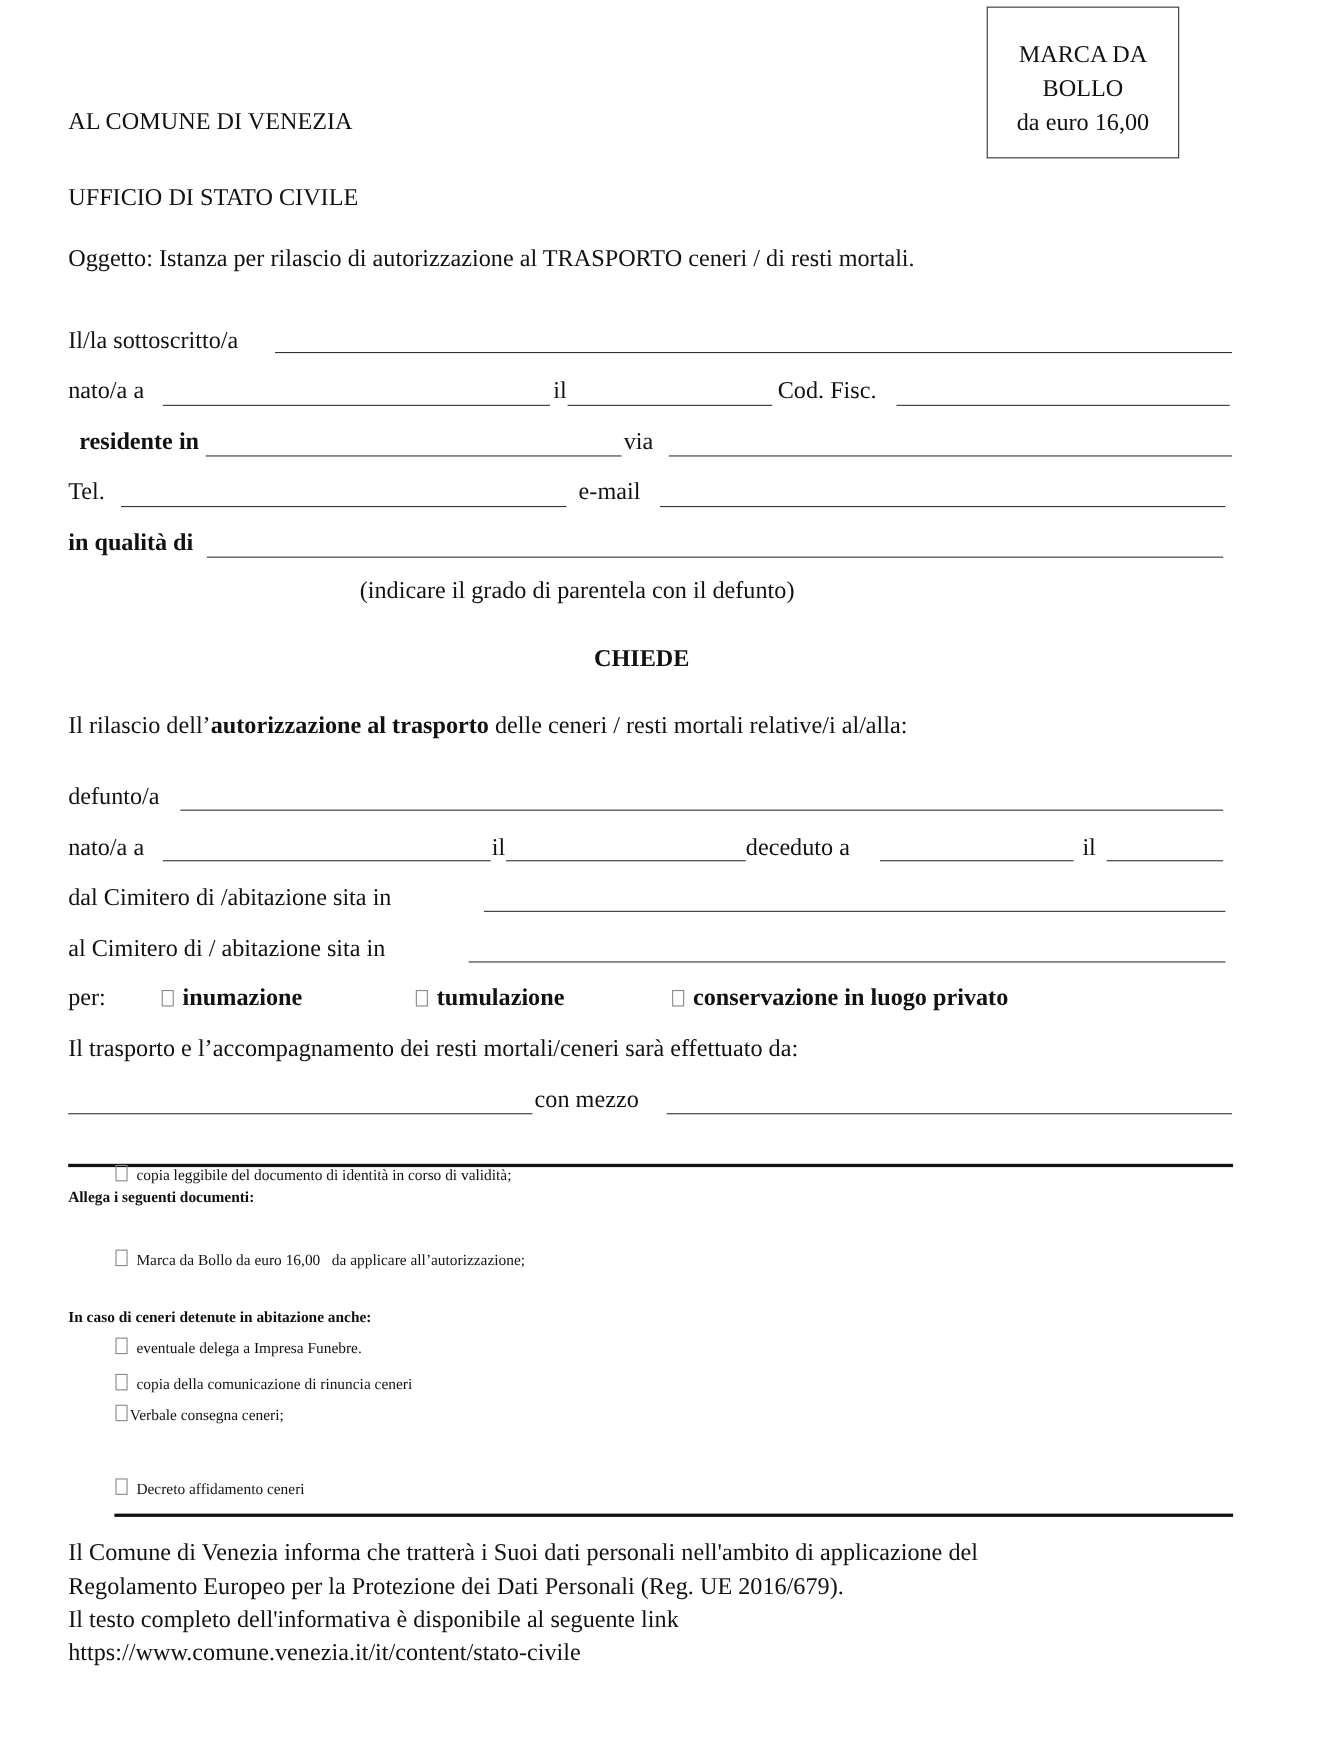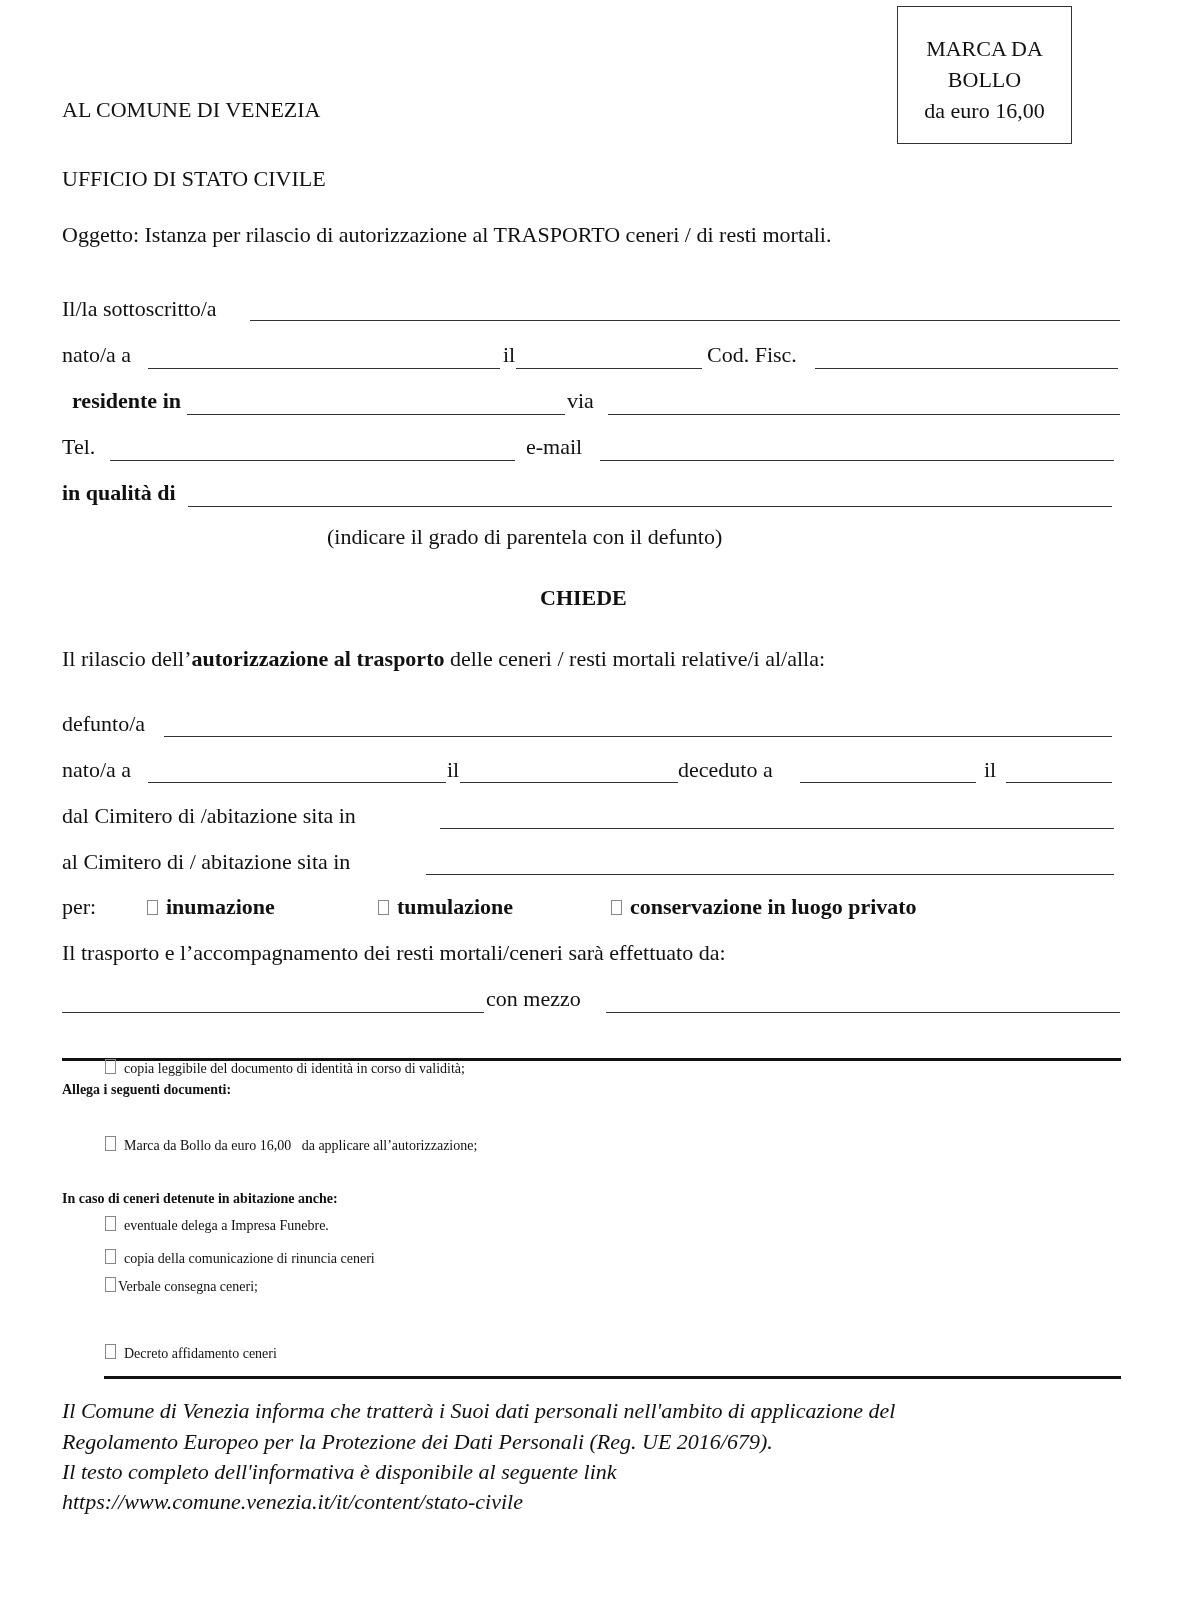--- a/index.html
+++ b/index.html
@@ -4,21 +4,21 @@
 <style>
   html, body { margin:0; padding:0; background:#ffffff; }
   body { width:1201px; height:1600px; position:relative; overflow:hidden;
          font-family:"Liberation Serif", serif; color:#111; font-size:22px; }
   .abs { position:absolute; white-space:nowrap; }
   .stamp { position:absolute; left:897px; top:6px; width:175px; height:138px;
            border:1.5px solid #333; box-sizing:border-box; text-align:center;
            padding-top:26px; line-height:31px; font-size:22px; }
   .line { position:absolute; border-bottom:1.3px solid #333; height:0; }
   .bold { font-weight:bold; }
-  .italic { font-style:italic; }
+  .italic { }
   .hr { position:absolute; height:3px; background:#111; }
   .cb { display:inline-block; width:11px; height:15px; border:1px solid #888;
         vertical-align:-1px; margin-right:8px; box-sizing:border-box; }
   .small { font-size:14px; }
 </style>
 </head>
 <body>
 
 <div class="stamp">
   <div>MARCA DA</div>

